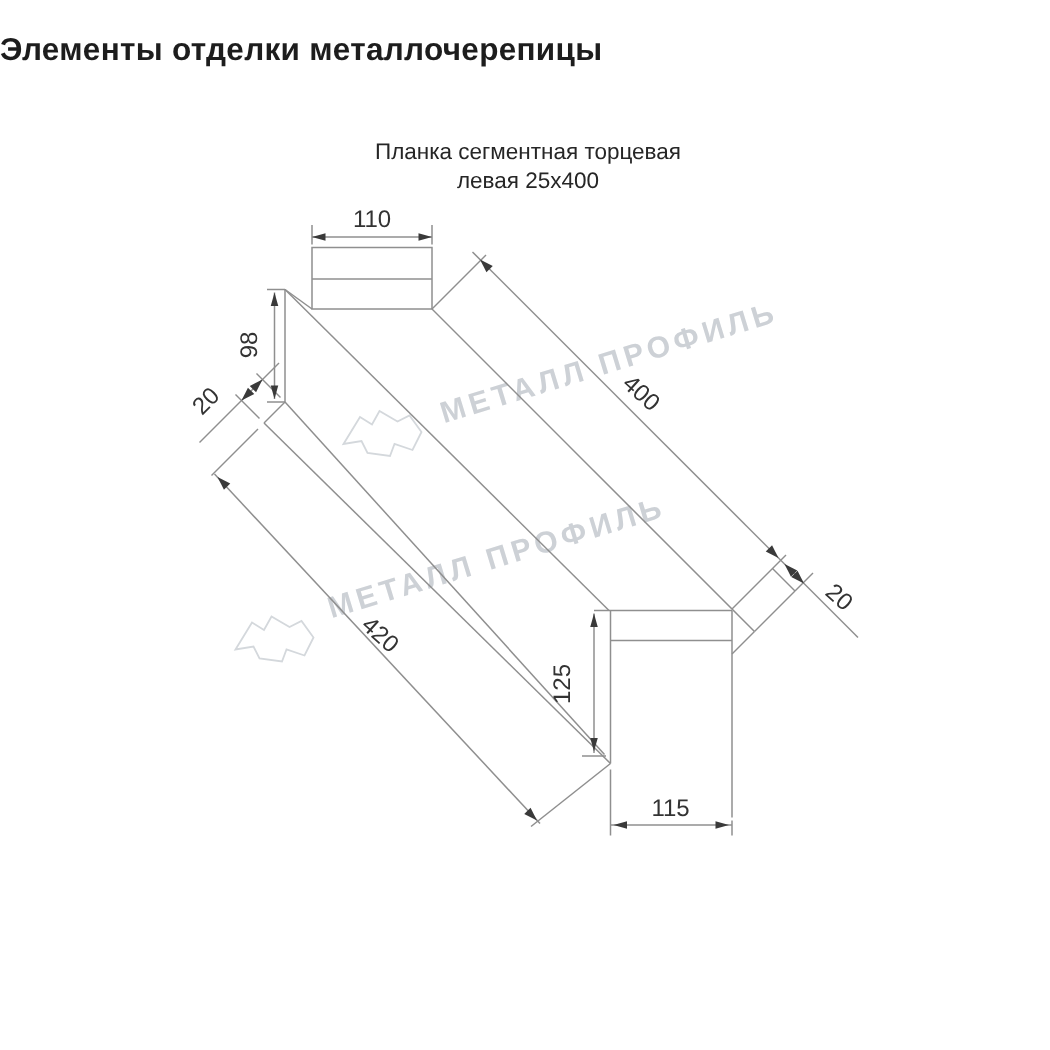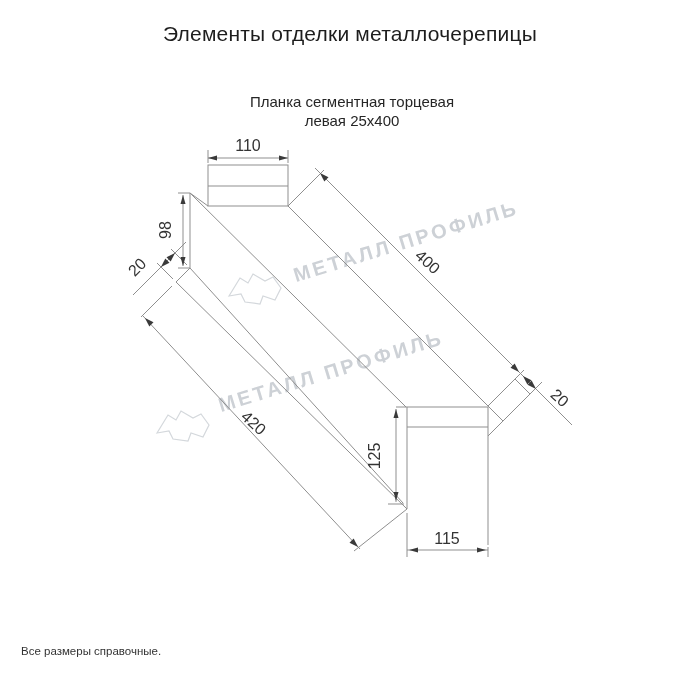--- a/index.html
+++ b/index.html
@@ -1,20 +1,20 @@
 <!DOCTYPE html>
 <html><head>
 <meta charset="utf-8">
 <style>
   html,body{margin:0;padding:0;}
   body{width:700px;height:700px;background:#ffffff;position:relative;
        font-family:"Liberation Sans", sans-serif;overflow:hidden;}
   .page{position:absolute;inset:0;width:700px;height:700px;background:#fff;}
-  .page-title{position:absolute;top:22px;left:0;width:700px;text-align:center;
-       font-size:21px;font-weight:400;letter-spacing:.2px;color:#1d1d1d;}
+  .page-title{position:absolute;top:22px;left:0;width:700px;text-align:left;
+       font-size:21px;font-weight:700;letter-spacing:.2px;color:#1d1d1d;}
   .product-subtitle{position:absolute;top:92px;left:0;width:704px;text-align:center;
        font-size:15px;line-height:19px;color:#262626;}
   .notes{position:absolute;left:21px;top:643px;font-size:11.5px;line-height:16px;color:#333;}
   svg.drawing{position:absolute;left:0;top:0;}
 </style>
 </head>
 <body>
 
 <div class="page">
 
@@ -112,16 +112,15 @@
   </svg>
 
   <div class="page-title">Элементы отделки металлочерепицы</div>
 
   <div class="product-subtitle">
     <div>Планка сегментная торцевая</div>
     <div>левая 25х400</div>
   </div>
 
   <div class="notes">
-    <div>Все размеры справочные.</div>
   </div>
 
 </div>
 
 </body></html>

